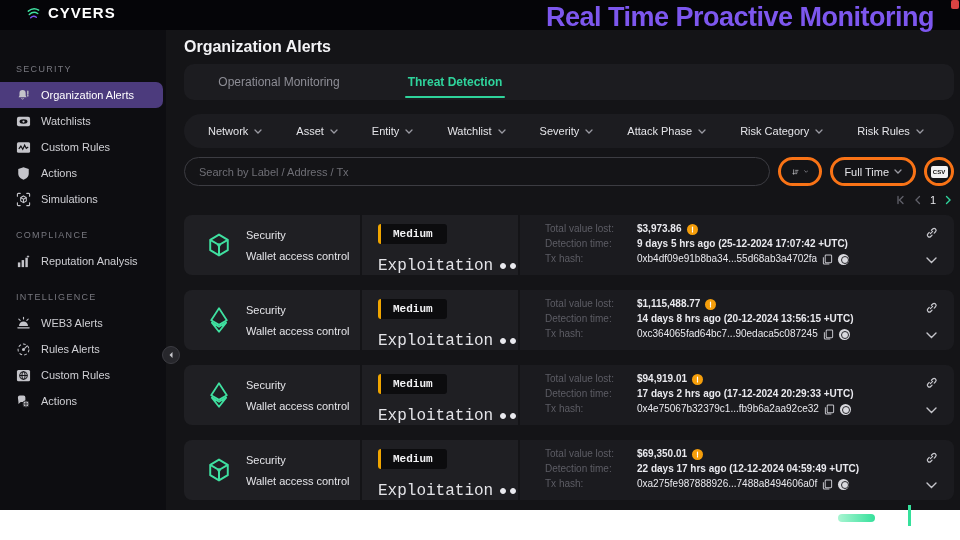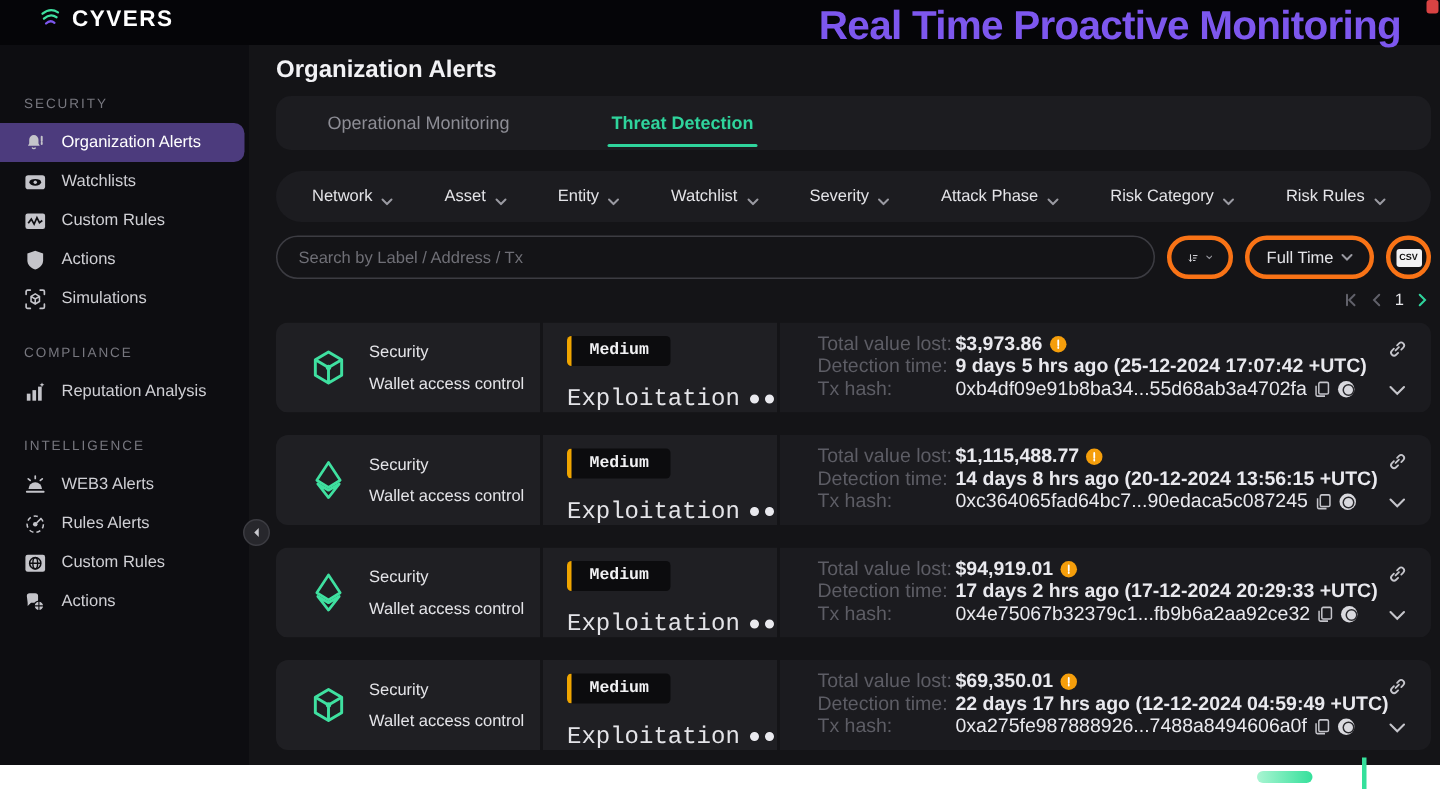--- a/index.html
+++ b/index.html
@@ -2,21 +2,21 @@
 <html><head>
 <meta charset="utf-8">
 <style>
   * { margin:0; padding:0; box-sizing:border-box; }
   html,body { width:960px; height:540px; overflow:hidden; background:#06060a;
               font-family:"Liberation Sans", sans-serif; }
   .stage { position:relative; width:960px; height:540px; background:#06060a; }
 
   
   .topbar { position:absolute; left:0; top:0; width:960px; height:30px; background:#050508; z-index:5; }
-  .brand { position:absolute; left:26px; top:4px; display:flex; align-items:flex-start; gap:7px; }
+  .brand { position:absolute; left:26px; top:4px; display:flex; align-items:flex-end; gap:7px; }
   .brand-text { color:#fff; font-size:15px; font-weight:bold; letter-spacing:1px; }
   .banner-title { position:absolute; right:26px; top:2px; font-size:27px; font-weight:bold;
                   color:#7d57ee; letter-spacing:-0.5px; z-index:6; white-space:nowrap; }
   .rec-dot { position:absolute; right:1px; top:0; width:8px; height:9px; background:#d94343; border-radius:2px; z-index:7; }
 
   
   .sidebar { position:absolute; left:0; top:30px; width:166px; height:480px; background:#0d0d11; padding-top:34px; }
   .side-section { margin-top:18px; }
   .side-section:first-child { margin-top:0; }
   .side-section-label { font-size:9px; color:#77777f; letter-spacing:1.3px; margin:0 0 8px 16px; height:10px; }
@@ -36,21 +36,21 @@
              border-radius:10px; display:flex; align-items:stretch; }
   .tab { position:relative; display:flex; align-items:center; justify-content:center;
          font-size:12px; color:#8d8d95; width:162px; cursor:pointer; }
   .tab.t2 { width:190px; }
   .tab.active { color:#2fd49c; font-weight:600; }
   .tab-underline { position:absolute; left:50%; transform:translateX(-50%); bottom:2px; width:100px; height:2px;
                    background:#2fd49c; border-radius:2px; }
 
   .filterbar { position:absolute; left:18px; top:84px; right:6px; height:34px; background:#1c1c20;
                border-radius:17px; display:flex; align-items:center; gap:34px; padding-left:24px; }
-  .filter-item { display:flex; align-items:flex-end; gap:6px; font-size:11px; color:#e4e4e8; cursor:pointer; white-space:nowrap; }
+  .filter-item { display:flex; align-items:center; gap:6px; font-size:11px; color:#e4e4e8; cursor:pointer; white-space:nowrap; }
 
   .searchrow { position:absolute; left:18px; top:127px; right:6px; height:38px; display:flex; gap:8px; }
   .search-box { flex:1; height:29px; border:1px solid #3c3c42; border-radius:15px; background:transparent;
                 display:flex; align-items:center; padding:0 14px; }
   .search-box input { flex:1; background:transparent; border:none; outline:none; color:#d9d9de;
                       font-size:11px; font-family:"Liberation Sans", sans-serif; }
   .search-box input::placeholder { color:#6f6f76; }
   .pill-btn { height:29px; border:3px solid #f97316; border-radius:15px; background:transparent;
               display:flex; align-items:center; justify-content:center; gap:5px; color:#e4e4e8;
               font-size:11px; cursor:pointer; padding:0 11px; white-space:nowrap; }
@@ -69,21 +69,21 @@
   .cellC { flex:1; background:#1b1b1f; position:relative; padding:8px 0 0 25px; }
   .atexts { display:flex; flex-direction:column; gap:9px; font-size:11px; color:#e4e4e8; }
   .sev-badge { display:inline-flex; align-items:center; height:20px; background:#0c0c0e; border-radius:3px;
                overflow:hidden; color:#f2f2f4; font-size:11px; font-weight:600; }
   .sev-bar { width:3px; align-self:stretch; background:#f0a500; margin-right:12px; }
   .sev-badge span:last-child { padding-right:14px; }
   .phase-row { display:flex; align-items:center; gap:7px; margin-top:8px; font-size:16px; color:#e4e4e8; }
   .dots { display:flex; align-items:center; gap:4px; }
   .dot { width:6px; height:6px; border-radius:50%; border:1.3px solid #9a9aa2; }
   .dot.filled { background:#e9e9ee; border-color:#e9e9ee; }
-  .kv-grid { display:grid; grid-template-columns:92px auto; row-gap:3px; font-size:13px; line-height:12px; }
+  .kv-grid { display:grid; grid-template-columns:92px auto; row-gap:3px; font-size:10px; line-height:12px; }
   .kl { color:#5d5d65; }
   .kv { color:#e9e9ee; display:flex; align-items:center; gap:5px; }
   .kv.amount { font-weight:bold; }
   .kv.dtime { font-weight:600; }
   .warn-icon { width:11px; height:11px; border-radius:50%; background:#f59e0b; display:inline-flex;
                align-items:center; justify-content:center; }
   .coin-icon { width:11px; height:11px; border-radius:50%; background:#d9d9de; display:inline-block; position:relative; }
   .coin-icon::after { content:""; position:absolute; left:2.5px; top:2.5px; width:6px; height:6px;
                       border-radius:50%; border:1.5px solid #2a2a2e; }
   .row-actions { position:absolute; right:16px; top:0; height:60px; display:flex; flex-direction:column;

